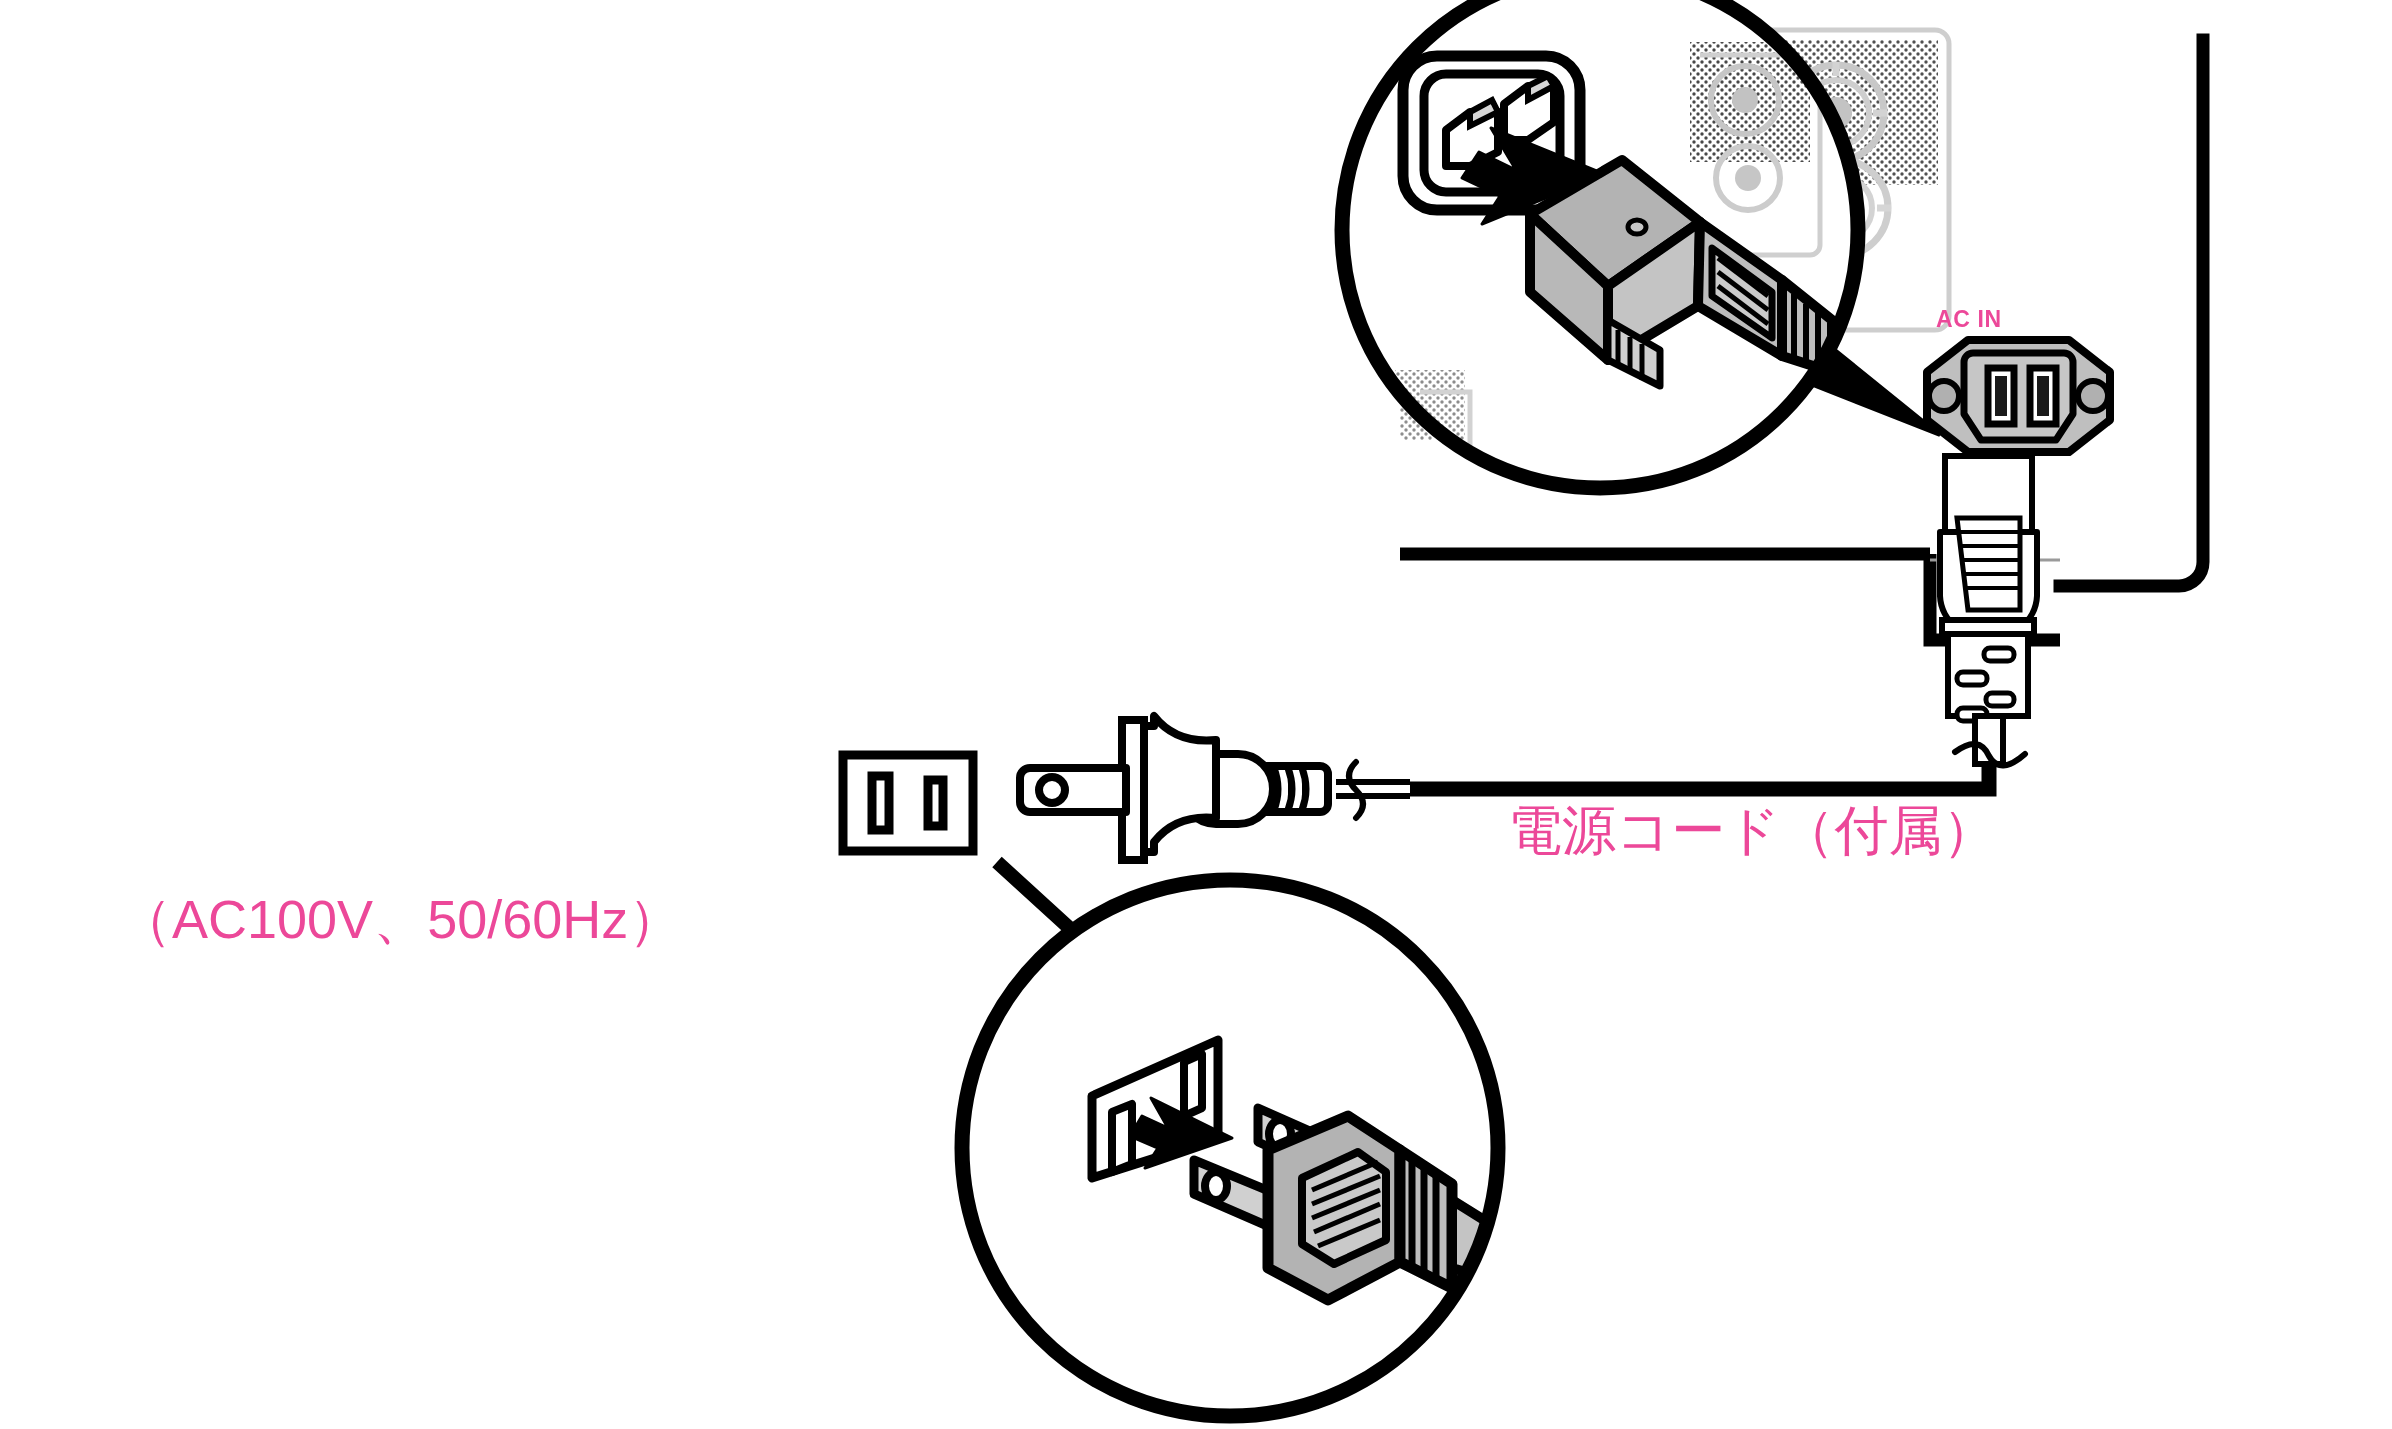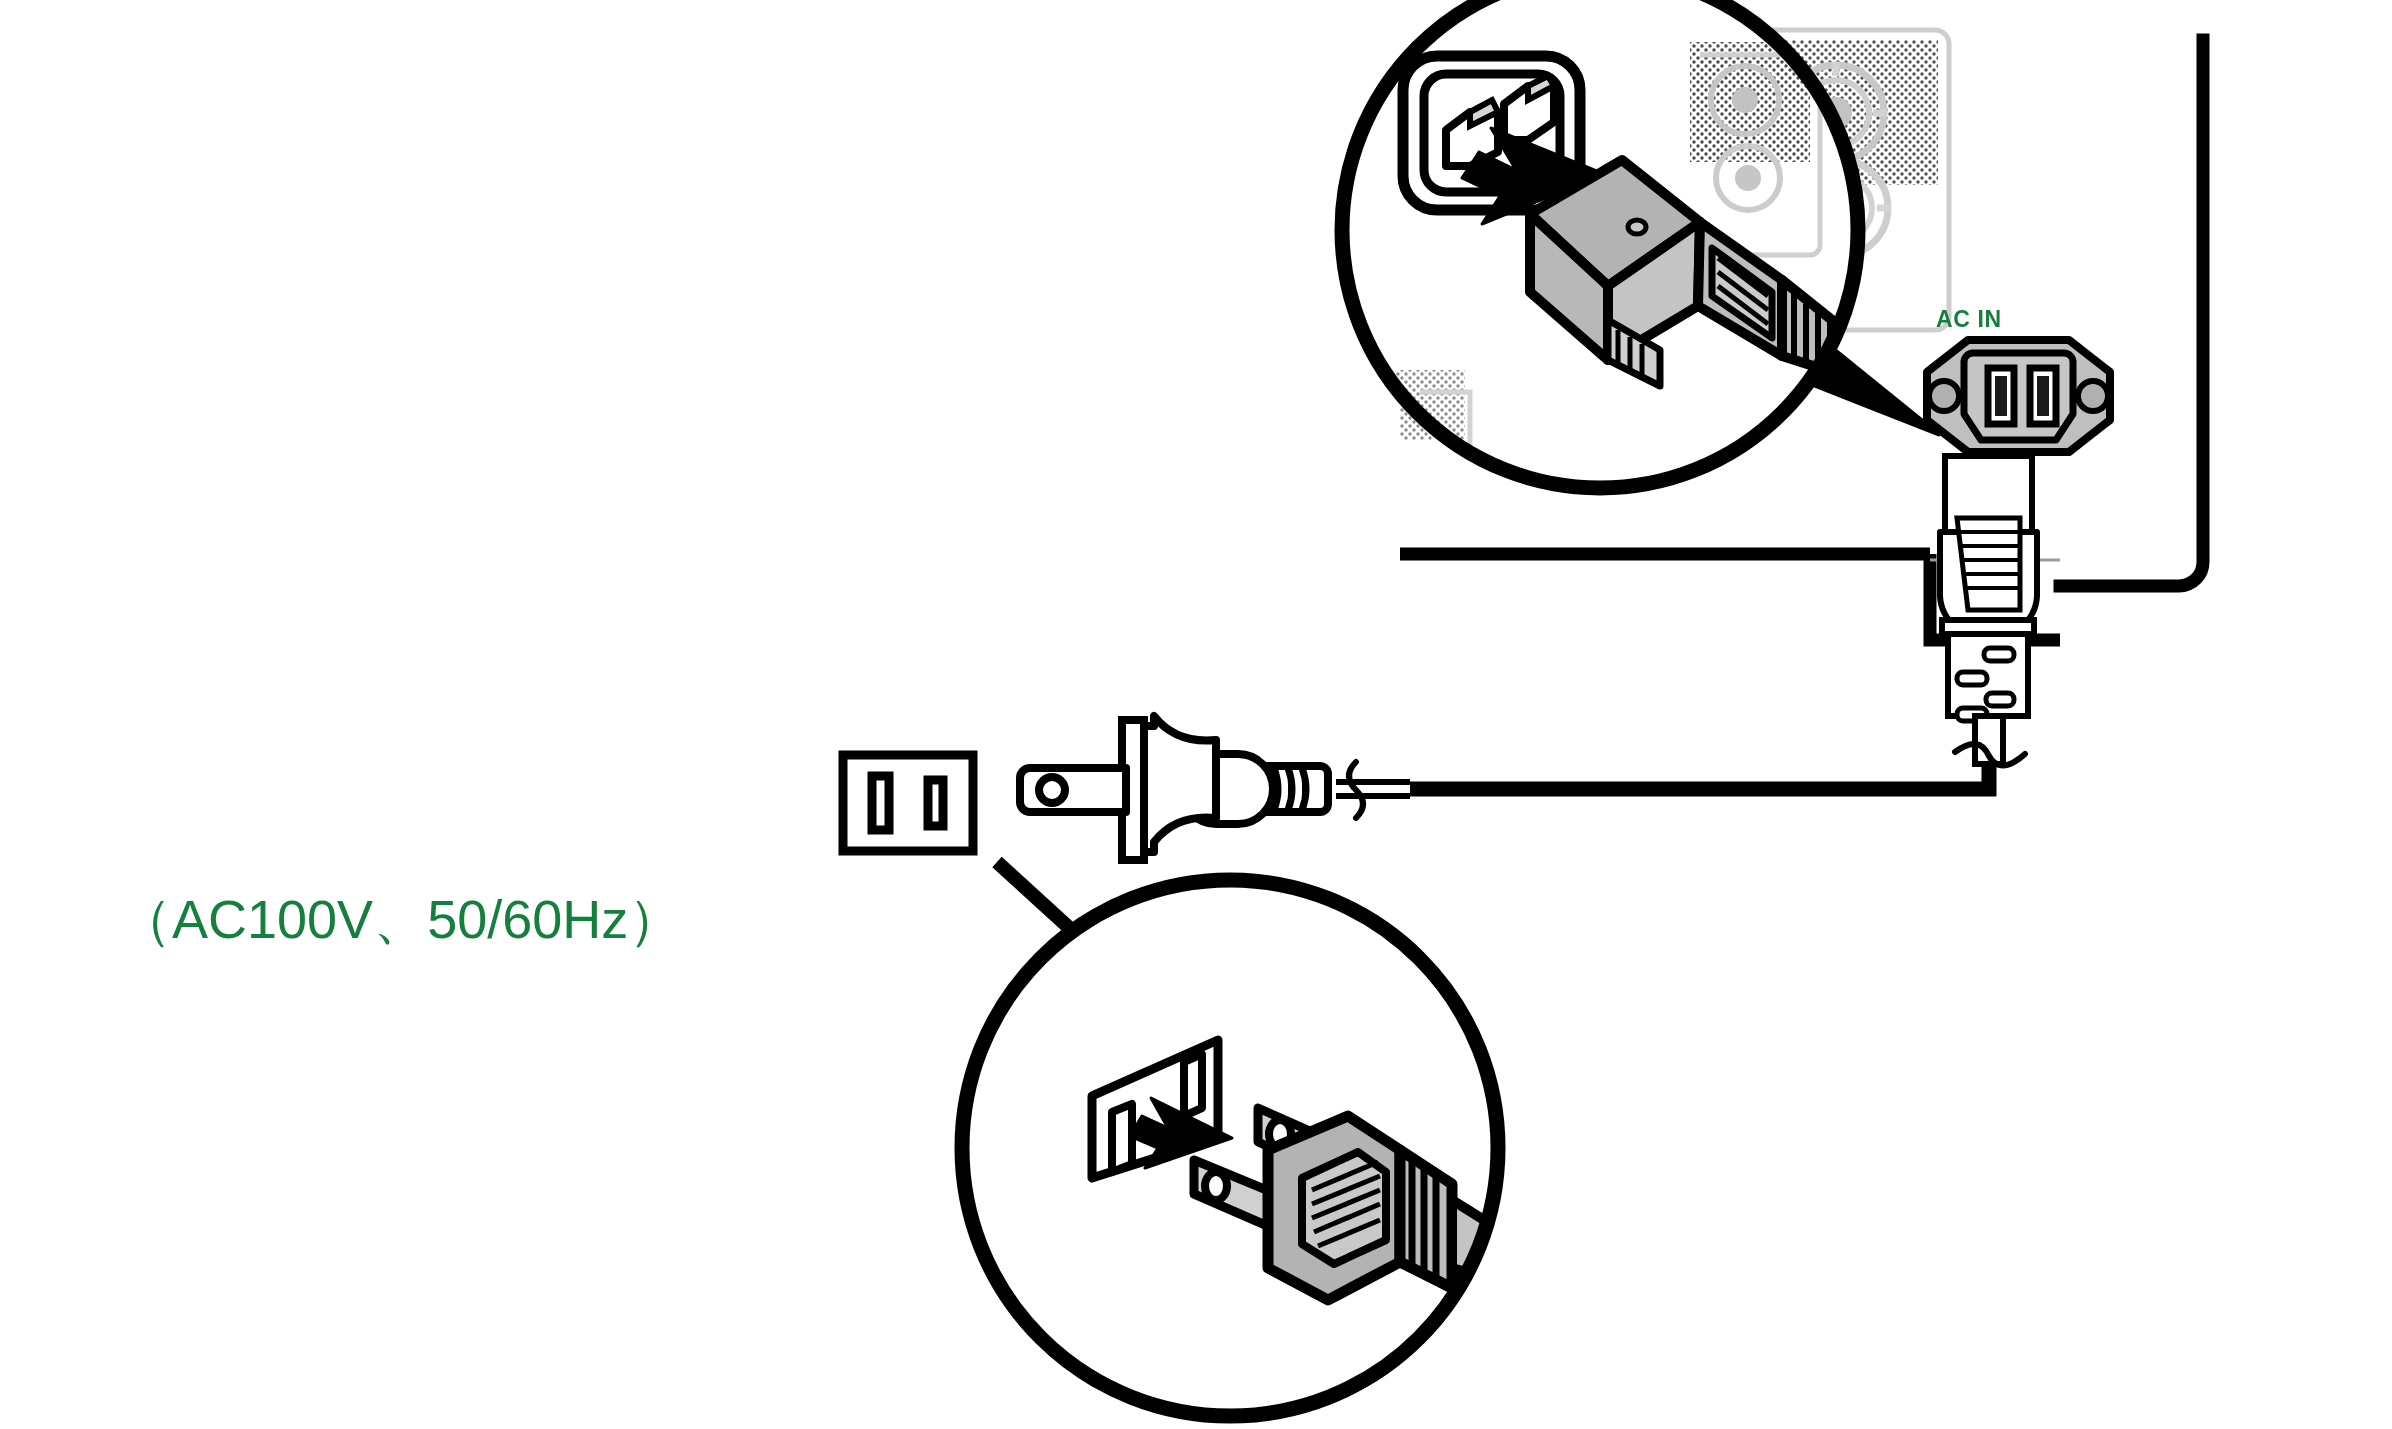--- a/index.html
+++ b/index.html
@@ -21,21 +21,21 @@
   }
   #diagram {
     position: absolute;
     left: 0;
     top: 0;
     width: 2392px;
     height: 1429px;
   }
   .lbl {
     position: absolute;
-    color: #15803d;
+    color: #ec4899;
     white-space: pre;
     font-family: "Liberation Sans", sans-serif;
   }
   #label-outlet {
     left: 118px;
     top: 712px;
     font-size: 54px;
     line-height: 74px;
     letter-spacing: 0px;
   }
@@ -305,16 +305,17 @@
       </g>
 
       <circle cx="1230" cy="1148" r="268" fill="none" stroke="#000000" stroke-width="15"></circle>
     </g>
   </svg>
 
   <div class="lbl" id="label-outlet">
     <span class="line2">（AC100V、50/60Hz）</span>
   </div>
 
+  <div class="lbl" id="label-cord">電源コード（付属）</div>
 
   <div class="lbl" id="label-acin">AC IN</div>
 
 </div>
 
 </body></html>

